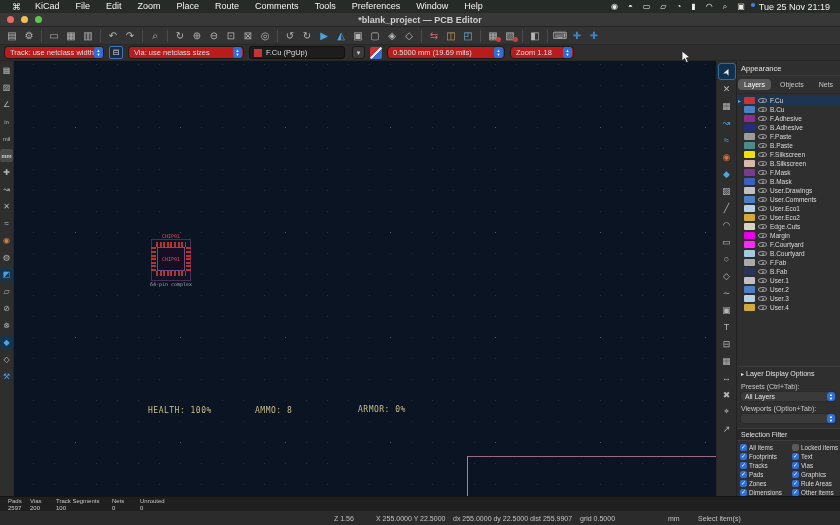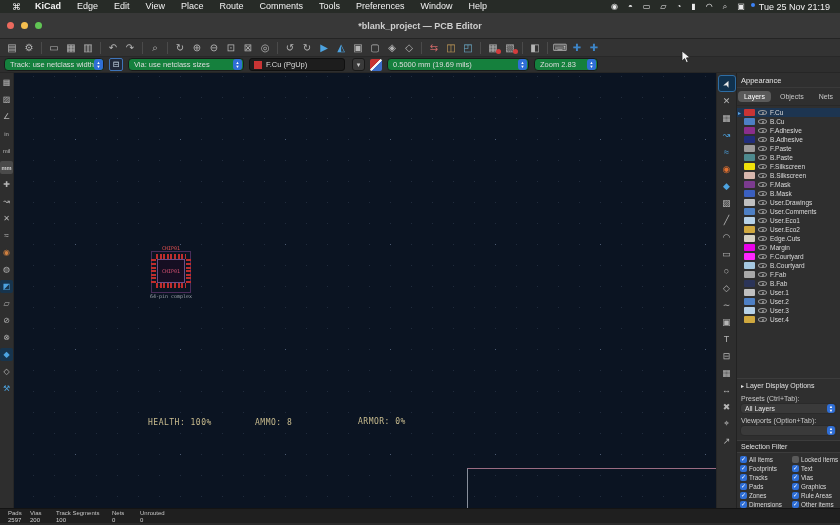--- a/index.html
+++ b/index.html
@@ -3,41 +3,41 @@
 <meta charset="utf-8">
 <style>
   *{box-sizing:border-box;margin:0;padding:0}
   html,body{width:840px;height:525px;overflow:hidden}
   body{font-family:"Liberation Sans",sans-serif;background:#222;color:#ddd;position:relative}
 
   
   .menubar{height:13px;background:#272b27;display:flex;align-items:center;font-size:9px;color:#f2f2f2;padding:0 6px}
   .menubar .mi{padding:0 8px;line-height:13px}
   .menubar .apple{padding:0 6px;font-size:9px}
-  .menubar .kicad{font-weight:bold}
+  .menubar .kicad{font-weight:normal}
   .mspacer{flex:1}
   .sicon{padding:0 5px;font-size:8px;color:#eaeaea;position:relative}
   .bluedot{width:4px;height:4px;border-radius:50%;background:#3b82f6;display:inline-block;margin-left:1px;margin-bottom:3px}
   .clock{padding:0 4px;white-space:nowrap}
 
   
-  .titlebar{height:26px;background:#383838;border-bottom:1px solid #242424;display:flex;align-items:center;position:relative}
+  .titlebar{height:14px;background:#383838;border-bottom:1px solid #242424;display:flex;align-items:center;position:relative}
   .tl{width:7px;height:7px;border-radius:50%;margin-left:7px;flex:none}
   .tl.red{background:#ec6a5e}.tl.yel{background:#f5bf4f}.tl.grn{background:#61c554}
   .wtitle{position:absolute;left:0;right:0;text-align:center;font-size:9px;font-weight:bold;color:#cfcfcf}
 
   
   .maintoolbar{height:18px;background:#333;border-bottom:1px solid #282828;display:flex;align-items:center;padding:0 4px;gap:1px}
   .ti{width:16px;height:15px;display:flex;align-items:center;justify-content:center;font-size:10px;color:#b5b5b5;border-radius:2px;position:relative;flex:none}
   .tsep{width:1px;height:12px;background:#4a4a4a;margin:0 3px;flex:none}
   .badge::after{content:"";position:absolute;right:0;bottom:1px;width:5px;height:5px;border-radius:50%;background:#d23c3c}
 
   
   .optionsbar{height:16px;background:#2e2e2e;border-bottom:1px solid #262626;display:flex;align-items:center;gap:5px;padding:0 4px}
-  .msel{height:13px;background:#15803d;border:1px solid #1a1a1a;border-radius:4px;display:flex;align-items:center;font-size:7.5px;color:#ddd;padding-left:5px}
+  .msel{height:13px;background:#b91c1c;border:1px solid #1a1a1a;border-radius:4px;display:flex;align-items:center;font-size:7.5px;color:#ddd;padding-left:5px}
   .msel .mtext{white-space:nowrap}
   .stp{margin-left:auto;width:9px;height:11px;background:var(--accent);border-radius:3px;display:flex;flex-direction:column;align-items:center;justify-content:center;color:#fff;font-size:4px;line-height:4px;margin-right:1px;flex:none}
   .sqbtn{width:14px;height:13px;background:#20293a;border:1px solid #3f74b8;border-radius:2px;display:flex;align-items:center;justify-content:center;font-size:8px;color:#cfe0ef}
   .layercombo{height:13px;width:96px;background:#1d1d1d;border:1px solid #101010;border-radius:3px;display:flex;align-items:center;font-size:7.5px;color:#ddd}
   .lswatch{width:8px;height:8px;background:var(--fcu);margin:0 4px;flex:none}
   .chevbtn{width:13px;height:13px;background:#3a3a3a;border:1px solid #1a1a1a;border-radius:3px;display:flex;align-items:center;justify-content:center;font-size:7px;color:#ccc;margin-left:2px}
   .layerpair{width:12px;height:12px;border-radius:2px;background:linear-gradient(135deg,#c83434 44%,#f5f5f5 44%,#f5f5f5 56%,#3c6dc8 56%)}
 
   
   .workarea{display:flex;height:435px}
@@ -106,23 +106,23 @@
   .s2{position:absolute;top:4px;white-space:nowrap}
 
   .cursor{position:absolute;left:681px;top:50px;z-index:50;pointer-events:none}
 </style>
 </head>
 <body>
 
 <div class="menubar">
   <span class="apple">⌘</span>
   <span class="mi kicad">KiCad</span>
-  <span class="mi">Edge</span>
+  <span class="mi">File</span>
   <span class="mi">Edit</span>
-  <span class="mi">View</span>
+  <span class="mi">Zoom</span>
   <span class="mi">Place</span>
   <span class="mi">Route</span>
   <span class="mi">Comments</span>
   <span class="mi">Tools</span>
   <span class="mi">Preferences</span>
   <span class="mi">Window</span>
   <span class="mi">Help</span>
   <span class="mspacer"></span>
   <span class="sicon">◉</span>
   <span class="sicon">◓</span>
@@ -206,29 +206,29 @@
       </span>
   </div>
   <div class="layercombo">
     <span class="lswatch"></span>
     <span>F.Cu (PgUp)</span>
   </div>
   <div class="chevbtn">
       <span>▾</span>
     </div>
   <div class="layerpair"></div>
-  <div class="msel" style="width:142px">
+  <div class="msel" style="width:118px">
     <span class="mtext">0.5000 mm (19.69 mils)</span>
     <span class="stp">
         <span>▲</span>
         <span>▼</span>
       </span>
   </div>
   <div class="msel" style="width:64px">
-    <span class="mtext">Zoom 2.83</span>
+    <span class="mtext">Zoom 1.18</span>
     <span class="stp">
         <span>▲</span>
         <span>▼</span>
       </span>
   </div>
 </div>
 
 <div class="workarea">
 
   <div class="leftrail">

